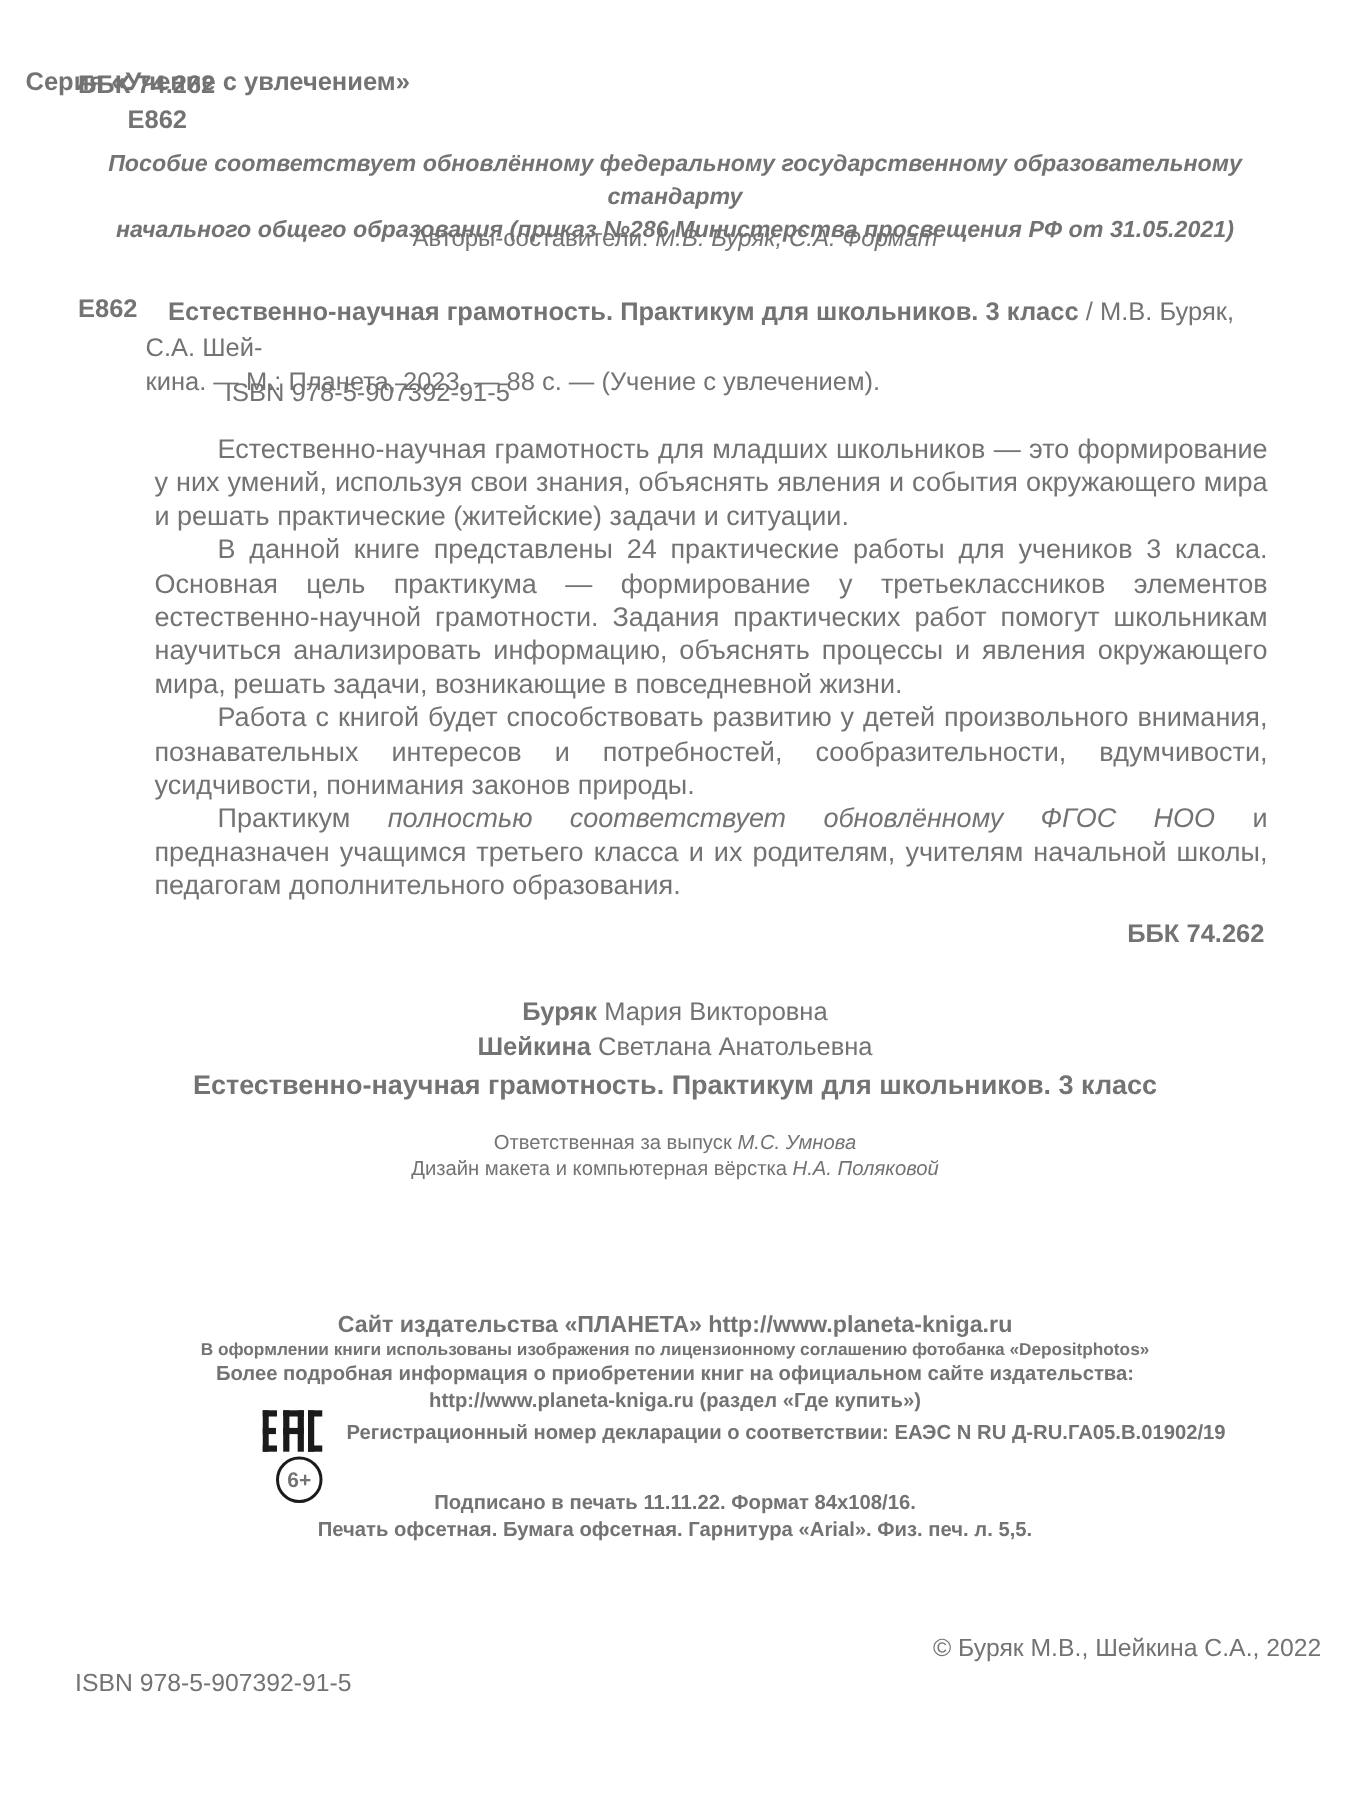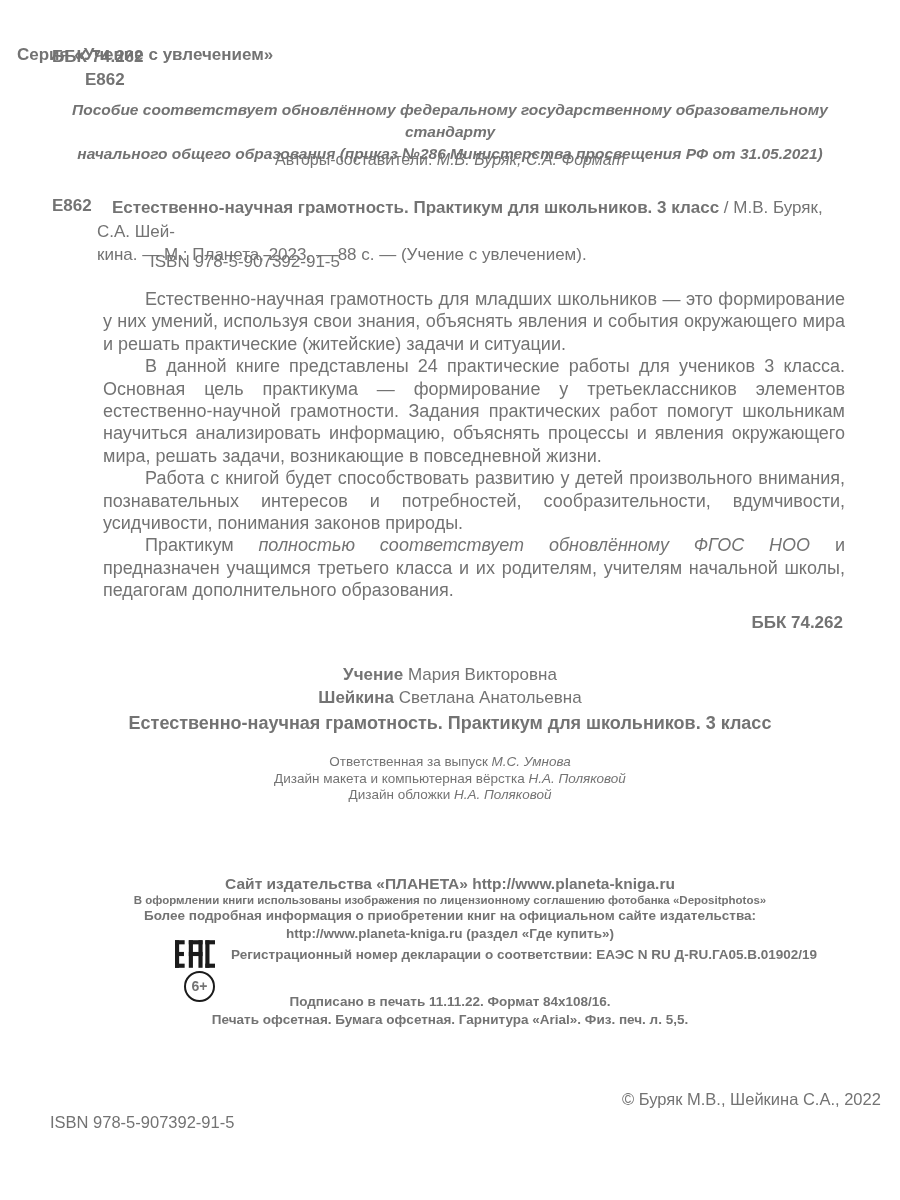--- a/index.html
+++ b/index.html
@@ -78,30 +78,29 @@
 
   <div class="annotation">
     <p>Естественно-научная грамотность для младших школьников — это формирование у них умений, используя свои знания, объяснять явления и события окружающего мира и решать практические (житейские) задачи и ситуации.</p>
     <p>В данной книге представлены 24 практические работы для учеников 3 класса. Основная цель практикума — формирование у третьеклассников элементов естественно-научной грамотности. Задания практических работ помогут школьникам научиться анализировать информацию, объяснять процессы и явления окружающего мира, решать задачи, возникающие в повседневной жизни.</p>
     <p>Работа с книгой будет способствовать развитию у детей произвольного внимания, познавательных интересов и потребностей, сообразительности, вдумчивости, усидчивости, понимания законов природы.</p>
     <p><span>Практикум </span><span class="i">полностью соответствует обновлённому ФГОС НОО</span><span> и предназначен учащимся третьего класса и их родителям, учителям начальной школы, педагогам дополнительного образования.</span></p>
   </div>
   <div class="bbk-right">ББК 74.262</div>
 
   <div class="authors-block">
-    <div><span class="b">Учение</span><span> Мария Викторовна</span></div>
+    <div><span class="b">Буряк</span><span> Мария Викторовна</span></div>
     <div><span class="b">Шейкина</span><span> Светлана Анатольевна</span></div>
   </div>
 
   <div class="book-title">Естественно-научная грамотность. Практикум для школьников. 3 класс</div>
 
   <div class="credits">
     <div><span>Ответственная за выпуск </span><span class="i">М.С. Умнова</span></div>
     <div><span>Дизайн макета и компьютерная вёрстка </span><span class="i">Н.А. Поляковой</span></div>
-    <div><span>Дизайн обложки </span><span class="i">Н.А. Поляковой</span></div>
   </div>
 
   <div class="photobank">В оформлении книги использованы изображения по лицензионному соглашению фотобанка «Depositphotos»</div>
 
   <div class="site-line">Сайт издательства «ПЛАНЕТА» http://www.planeta-kniga.ru</div>
 
   <div class="purchase">
     <span>Более подробная информация о приобретении книг на официальном сайте издательства:</span><br>
     <span>http://www.planeta-kniga.ru (раздел «Где купить»)</span>
   </div>

